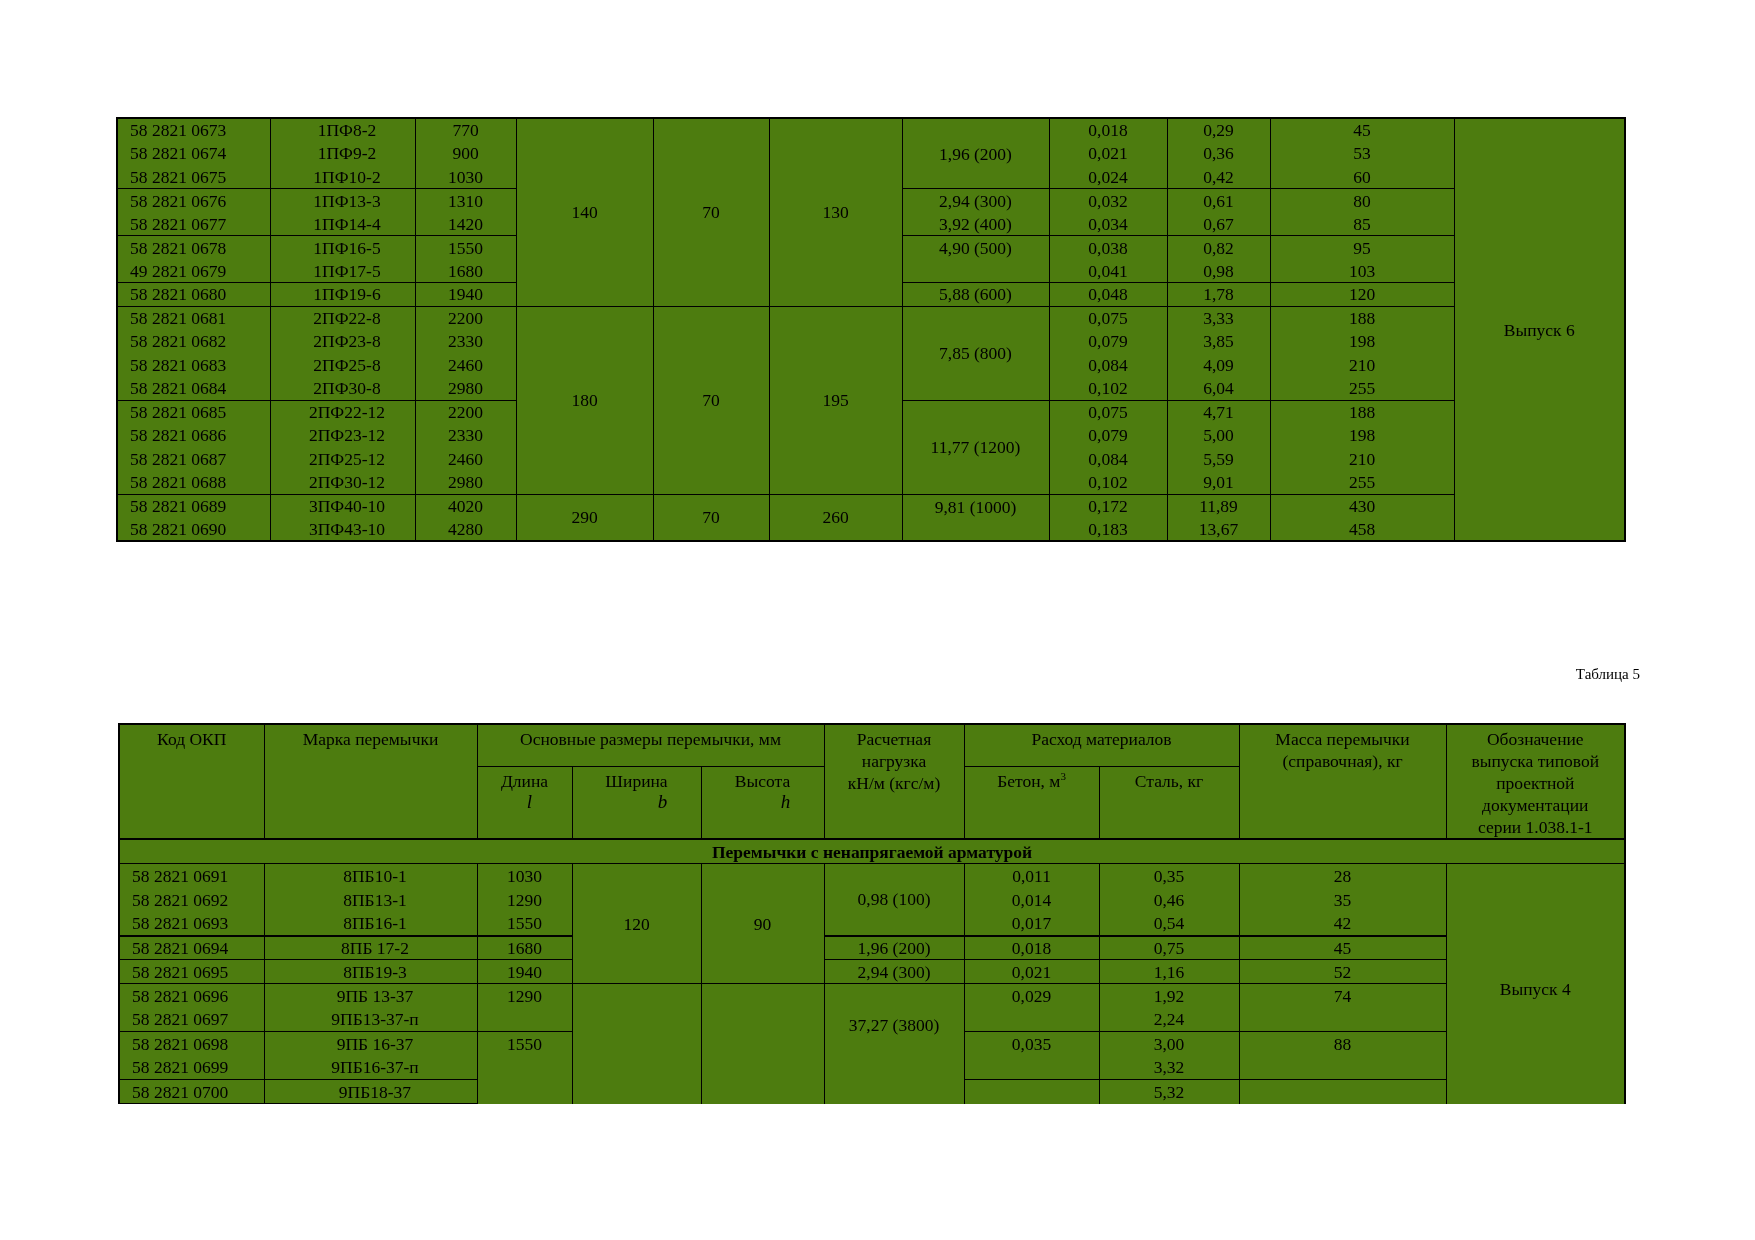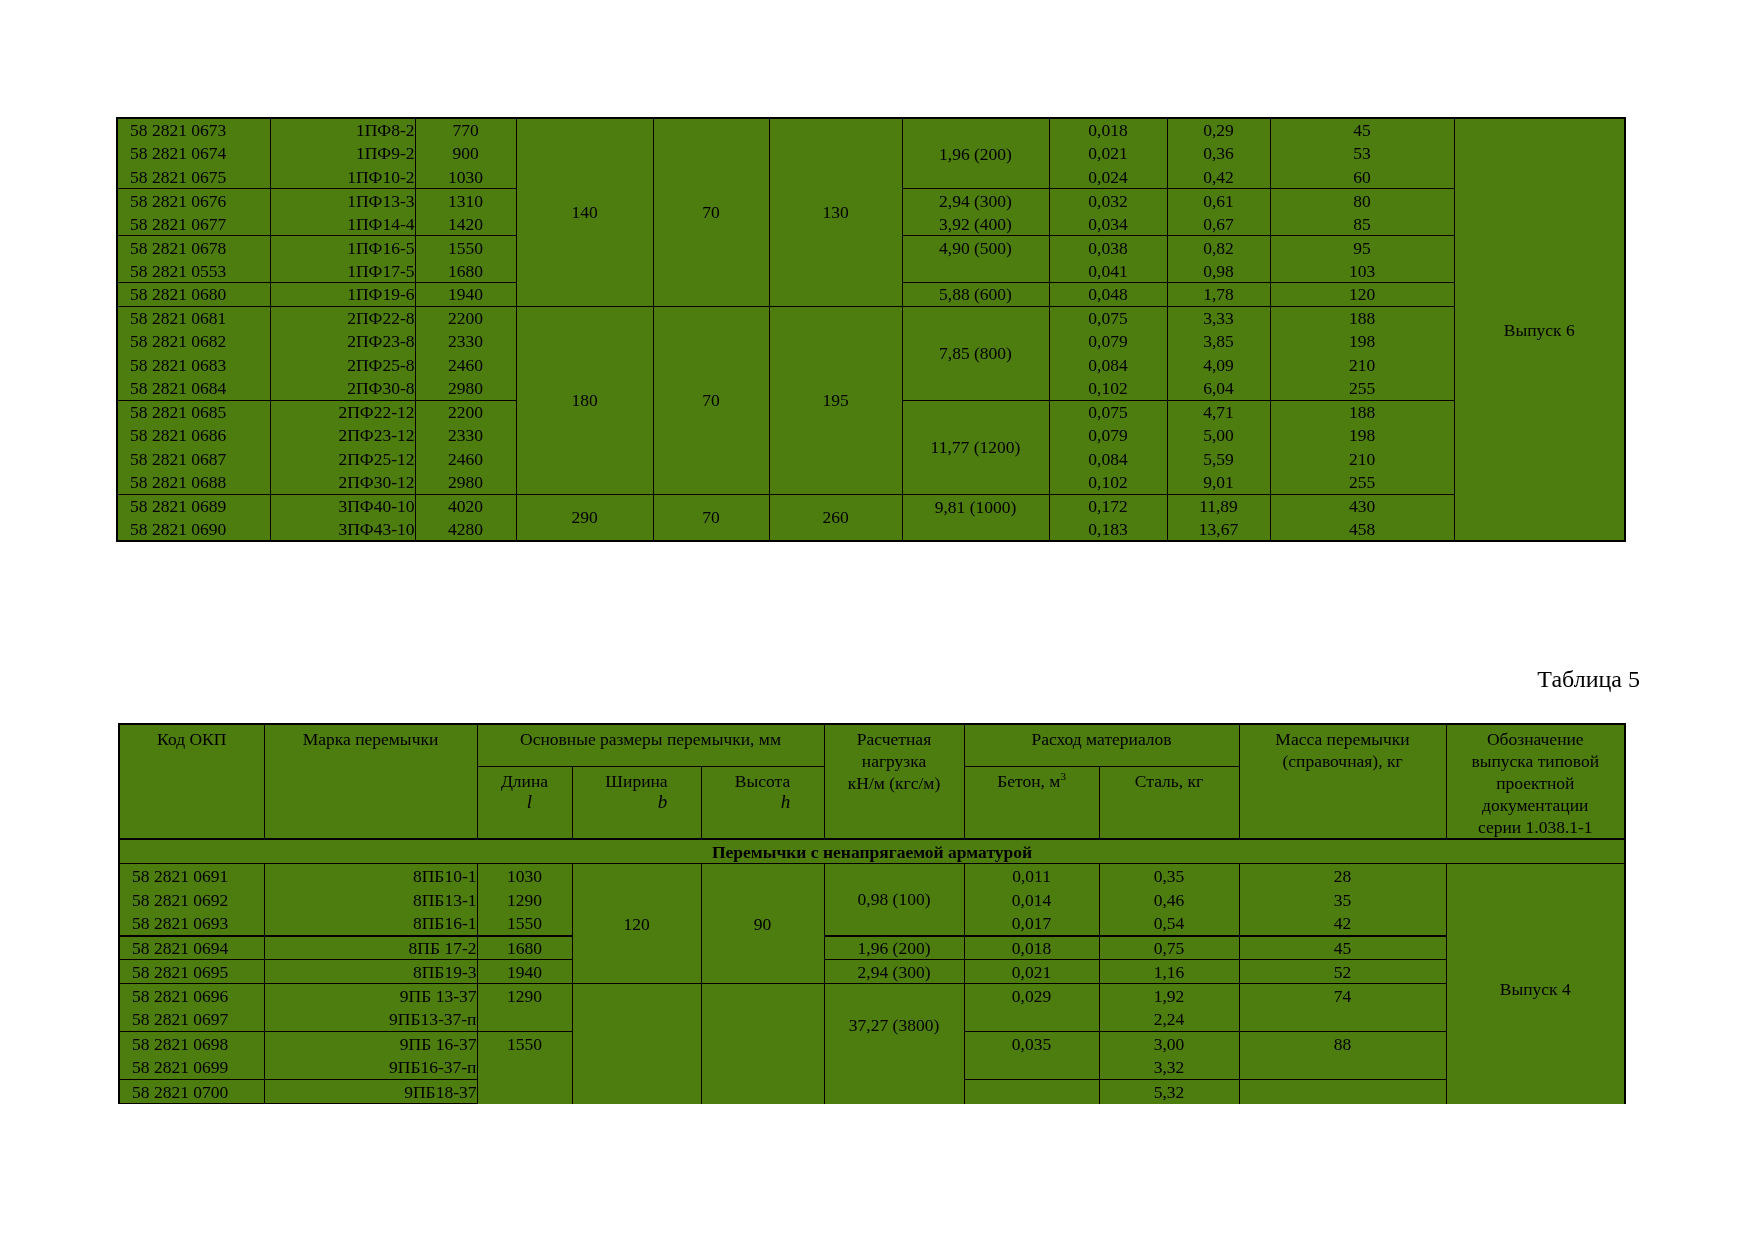--- a/index.html
+++ b/index.html
@@ -8,32 +8,32 @@
   table{border-collapse:collapse;table-layout:fixed;position:absolute;background:#4d7c0f;}
   td,th{padding:0;overflow:hidden;font-weight:normal;font-size:17.5px;line-height:22px;
         text-align:center;vertical-align:middle;
         border-left:1.5px solid #000;border-right:1.5px solid #000;}
   .t1{left:116px;top:117px;width:1508px;border:2px solid #000;}
   .t1 tr{height:23.5px;}
   .t2{left:118px;top:723px;width:1506px;border:2px solid #000;border-bottom:none;}
   .hr1{height:42px;} .hr2{height:73px;} .sr{height:23px;} .dr{height:24px;}
   th{vertical-align:top;padding-top:3px;}
   .al{text-align:left;padding-left:12px;}
-  .am{text-align:right;padding-left:9px;}
+  .am{text-align:center;padding-left:9px;}
   .bb{border-bottom:1.5px solid #000;}
   .bh{border-bottom:2.5px solid #000;}
   .vt{vertical-align:top;padding-top:1px;}
   .pt12{padding-top:30px;}
   .issue2{vertical-align:top;padding-top:114px;}
   .pre{white-space:pre-line;}
   .sect{font-weight:bold;vertical-align:middle;padding-top:1px;}
   .it{font-style:italic;font-size:19px;line-height:20px;}
   .ml1{margin-left:10px;} .ml2{margin-left:52px;} .ml3{margin-left:46px;}
   sup{font-size:11px;line-height:0;}
-  .caption{position:absolute;left:1340px;top:666px;width:300px;text-align:right;font-size:24px;}
+  .caption{position:absolute;left:1340px;top:666px;width:300px;text-align:right;font-size:15px;}
 </style>
 </head>
 <body>
 
 <table class="t1">
 <colgroup>
 <col style="width:153px">
       <col style="width:145px">
       <col style="width:101px">
       <col style="width:137px">
@@ -96,21 +96,21 @@
 <tr>
   <td class="al">58 2821 0678</td>
         <td class="am">1ПФ16-5</td>
         <td>1550</td>
         <td rowspan="2" class="vt bb">4,90 (500)</td>
         <td>0,038</td>
         <td>0,82</td>
         <td>95</td>
 </tr>
 <tr>
-  <td class="al bb">58 2821 0553</td>
+  <td class="al bb">49 2821 0679</td>
         <td class="am bb">1ПФ17-5</td>
         <td class="bb">1680</td>
         <td class="bb">0,041</td>
         <td class="bb">0,98</td>
         <td class="bb">103</td>
 </tr>
 <tr>
   <td class="al bb">58 2821 0680</td>
         <td class="am bb">1ПФ19-6</td>
         <td class="bb">1940</td>

